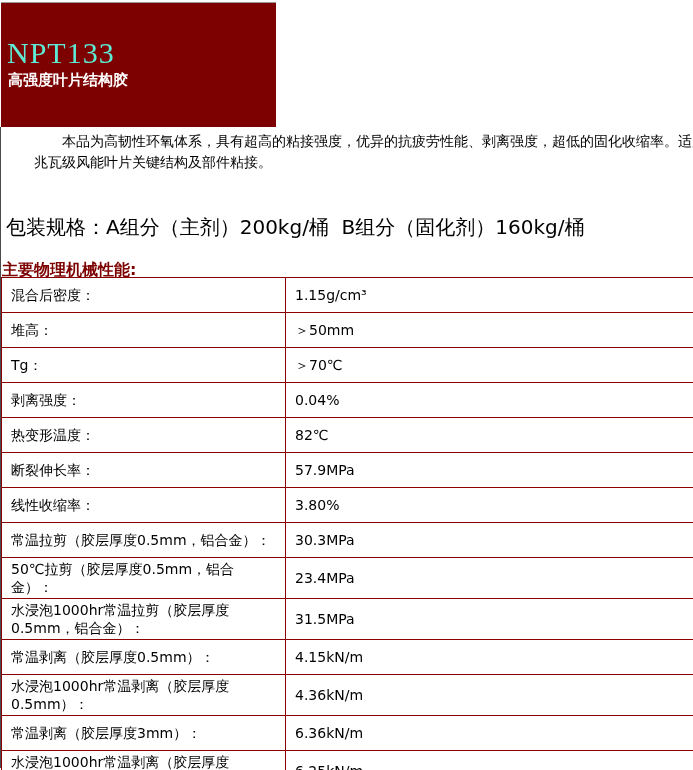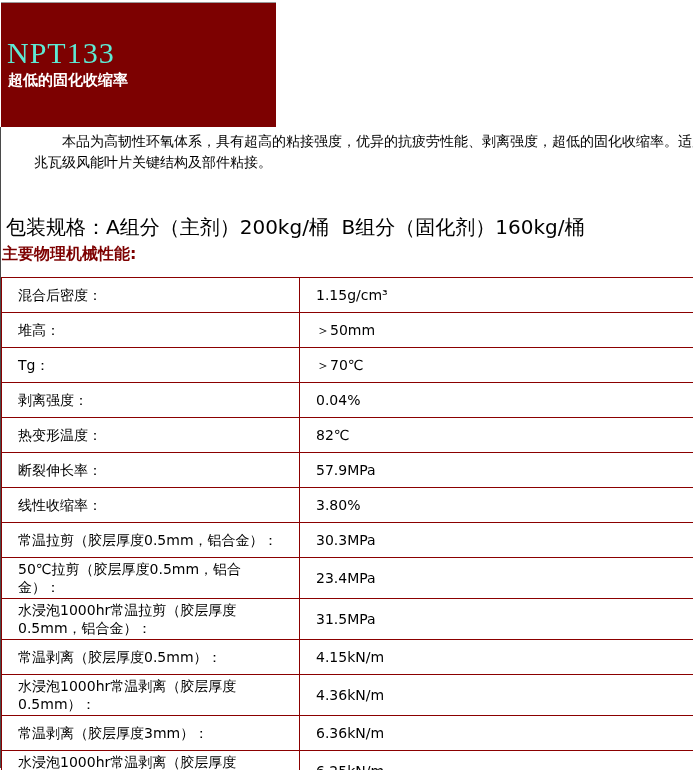--- a/index.html
+++ b/index.html
@@ -73,56 +73,56 @@
     top: 210px;
     width: 688px;
     font-size: 20px;
     color: #000000;
     white-space: pre-wrap;
   }
   .section-heading {
     margin: 0;
     position: absolute;
     left: 2px;
-    top: 244px;
+    top: 260px;
     font-size: 16px;
     font-weight: bold;
     color: #7d0101;
   }
   .props-table {
     position: absolute;
     left: 1px;
     top: 277px;
     width: 688px;
     border-collapse: collapse;
     table-layout: fixed;
   }
   .props-table td {
     border: 1px solid #8b0000;
     font-size: 14px;
     line-height: 18px;
-    padding: 2px 16px;
+    padding: 2px 9px;
     height: 30px;
     vertical-align: middle;
     color: #000000;
     background: #ffffff;
   }
   .props-table td.col-label { width: 265px; }
   .props-table td.col-value { width: 411px; }
 </style>
 </head>
 <body>
 
 <div class="page">
 
   <div class="left-edge"></div>
 
   <div class="header-box">
     <h1 class="product-code">NPT133</h1>
-    <h2 class="product-name">超低的固化收缩率</h2>
+    <h2 class="product-name">高强度叶片结构胶</h2>
   </div>
 
   <p class="description">本品为高韧性环氧体系，具有超高的粘接强度，优异的抗疲劳性能、剥离强度，超低的固化收缩率。适用于兆瓦级风能叶片关键结构及部件粘接。</p>
 
   <p class="packaging">包装规格：A组分（主剂）200kg/桶  B组分（固化剂）160kg/桶</p>
 
   <h3 class="section-heading">主要物理机械性能:</h3>
 
   <table class="props-table">
     <tbody>

